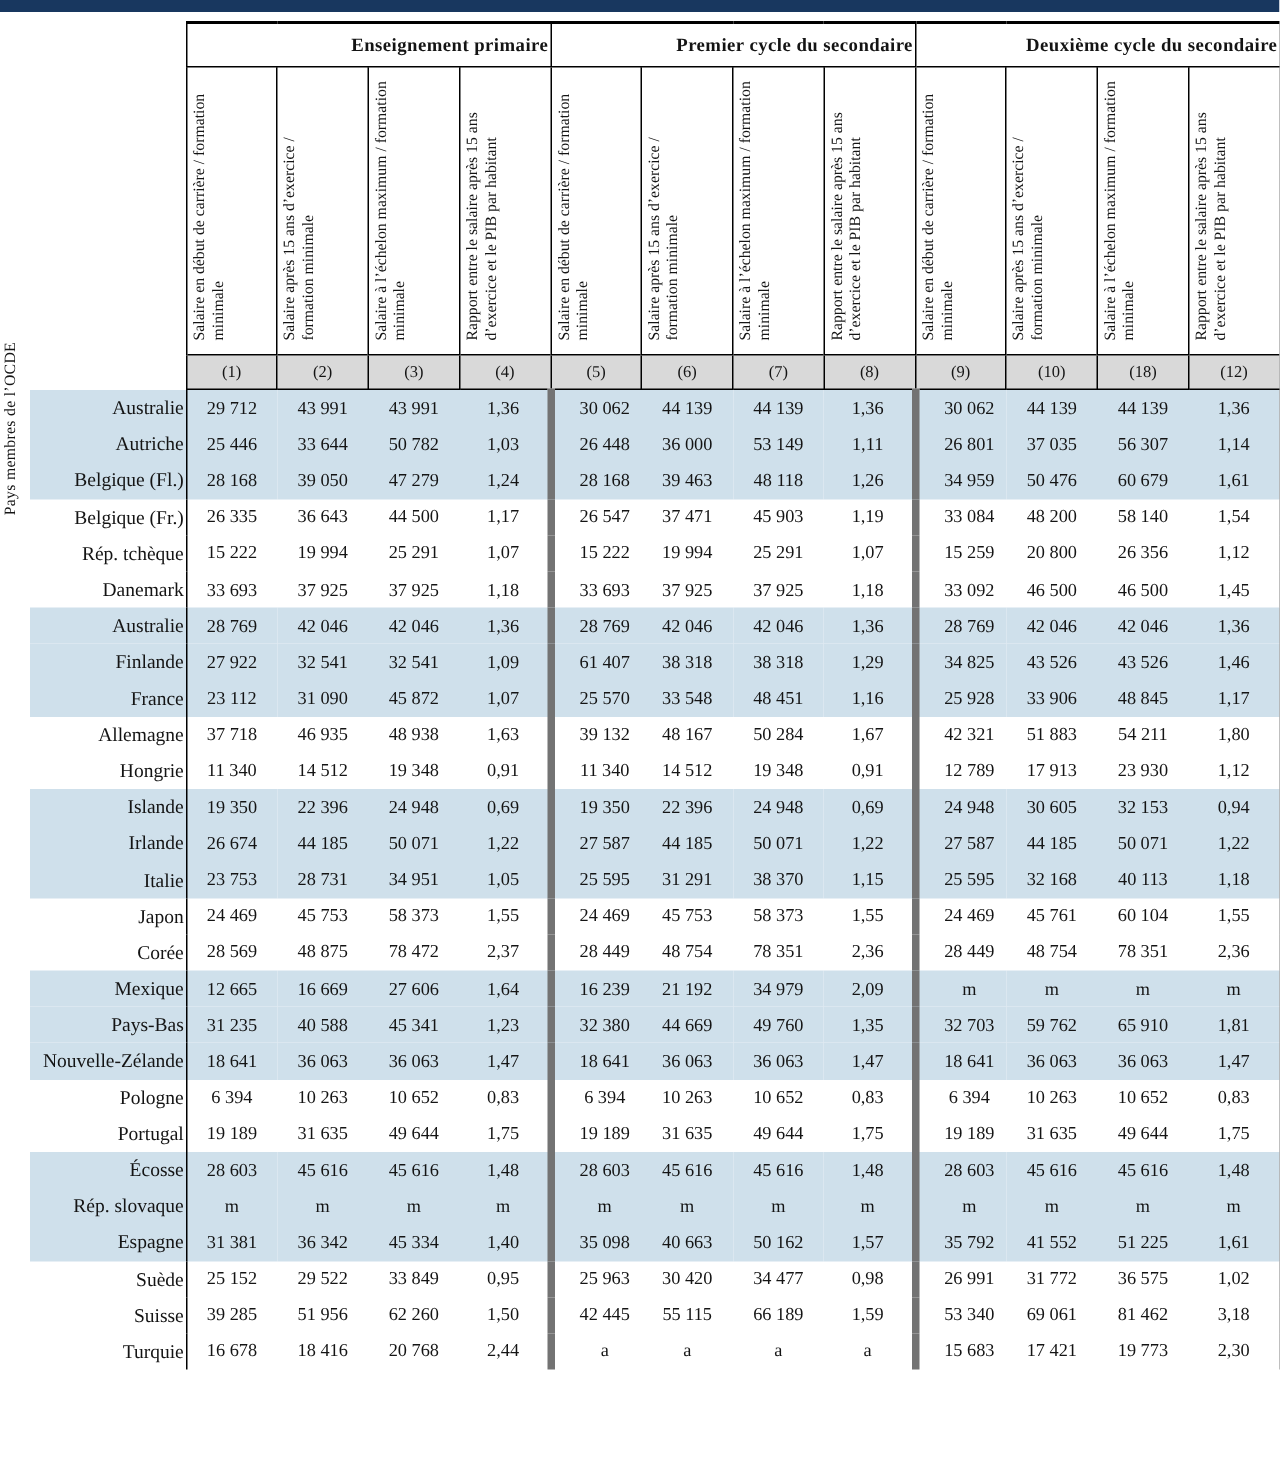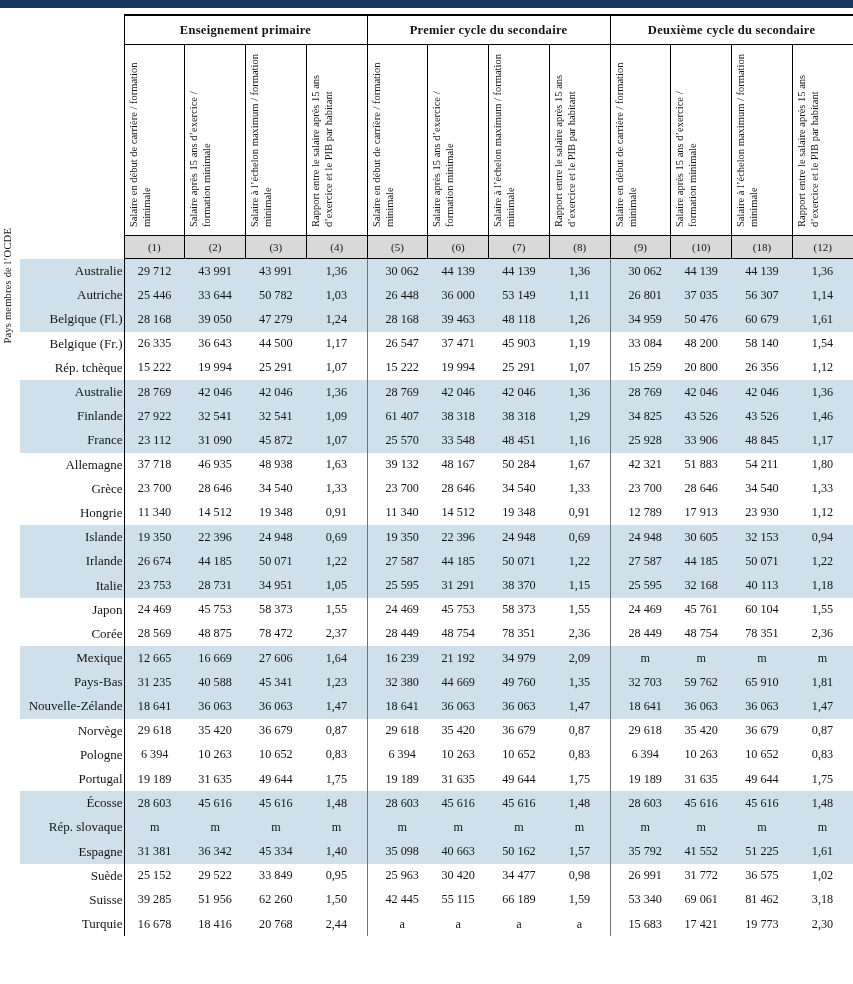--- a/index.html
+++ b/index.html
@@ -4,30 +4,30 @@
 <style>
   html,body{margin:0;padding:0;}
   body{width:853px;height:984px;background:#fff;font-family:"Liberation Serif",serif;color:#141414;}
   .page{position:relative;width:853px;height:984px;overflow:hidden;background:#fff;}
   .topbar{position:absolute;top:0;left:0;width:100%;height:8px;background:#18375f;}
   .side-label{position:absolute;left:2px;top:228px;writing-mode:vertical-rl;transform:rotate(180deg);font-size:10.5px;white-space:nowrap;letter-spacing:.2px;}
   table.salary-table{position:absolute;top:14px;left:20px;width:833px;border-collapse:collapse;table-layout:fixed;}
   col.c-country{width:104px;}
   col.c-data{width:60.75px;}
   th.stub{background:#fff;border:none;}
-  th.group-th{border-top:2px solid #000;border-bottom:1px solid #000;border-left:1px solid #000;font-weight:bold;font-size:12.5px;text-align:center;height:24px;letter-spacing:.3px;padding:2px 1px;}
+  th.group-th{border-top:2px solid #000;border-bottom:1px solid #000;border-left:1px solid #000;font-weight:bold;font-size:12.5px;text-align:right;height:24px;letter-spacing:.3px;padding:2px 1px;}
   .edge-r{border-right:1px solid #000;margin-top:20px;}
   th.rot{border-left:1px solid #000;height:186px;vertical-align:bottom;text-align:left;padding:0;font-weight:normal;}
   th.rot .v{display:inline-block;writing-mode:vertical-rl;transform:rotate(180deg);font-size:10.5px;line-height:1.2;padding:4px 3px;text-align:left;max-height:182px;}
   th.num-th{border:1px solid #000;background:#d9d9d9;font-size:11px;font-weight:normal;text-align:center;height:20px;}
   tbody td{height:22.2px;}
   td.country{font-size:13px;text-align:right;padding-left:6px;border-right:1px solid #000;white-space:nowrap;}
   td.val{font-size:12.2px;text-align:center;}
   tbody tr.shaded td{background:#cfe0eb;}
-  td.gb{border-left:1px solid #737373;padding-left:10px;}
+  td.gb{border-left:5px solid #737373;padding-left:10px;}
 </style>
 </head>
 <body>
 
 <div class="page">
   <div class="topbar"></div>
   <div class="side-label">Pays membres de l’OCDE</div>
   <table class="salary-table">
     <colgroup>
       <col class="c-country">
@@ -151,20 +151,35 @@
           <td class="val">1,07</td>
           <td class="val gb">15 222</td>
           <td class="val">19 994</td>
           <td class="val">25 291</td>
           <td class="val">1,07</td>
           <td class="val gb">15 259</td>
           <td class="val">20 800</td>
           <td class="val">26 356</td>
           <td class="val edge-r">1,12</td>
         </tr>
+        <tr>
+          <td class="country">Danemark</td>
+          <td class="val">33 693</td>
+          <td class="val">37 925</td>
+          <td class="val">37 925</td>
+          <td class="val">1,18</td>
+          <td class="val gb">33 693</td>
+          <td class="val">37 925</td>
+          <td class="val">37 925</td>
+          <td class="val">1,18</td>
+          <td class="val gb">33 092</td>
+          <td class="val">46 500</td>
+          <td class="val">46 500</td>
+          <td class="val edge-r">1,45</td>
+        </tr>
         <tr class="shaded">
           <td class="country">Australie</td>
           <td class="val">28 769</td>
           <td class="val">42 046</td>
           <td class="val">42 046</td>
           <td class="val">1,36</td>
           <td class="val gb">28 769</td>
           <td class="val">42 046</td>
           <td class="val">42 046</td>
           <td class="val">1,36</td>
@@ -212,35 +227,20 @@
           <td class="val gb">39 132</td>
           <td class="val">48 167</td>
           <td class="val">50 284</td>
           <td class="val">1,67</td>
           <td class="val gb">42 321</td>
           <td class="val">51 883</td>
           <td class="val">54 211</td>
           <td class="val edge-r">1,80</td>
         </tr>
         <tr>
-          <td class="country">Grèce</td>
-          <td class="val">23 700</td>
-          <td class="val">28 646</td>
-          <td class="val">34 540</td>
-          <td class="val">1,33</td>
-          <td class="val gb">23 700</td>
-          <td class="val">28 646</td>
-          <td class="val">34 540</td>
-          <td class="val">1,33</td>
-          <td class="val gb">23 700</td>
-          <td class="val">28 646</td>
-          <td class="val">34 540</td>
-          <td class="val edge-r">1,33</td>
-        </tr>
-        <tr>
           <td class="country">Hongrie</td>
           <td class="val">11 340</td>
           <td class="val">14 512</td>
           <td class="val">19 348</td>
           <td class="val">0,91</td>
           <td class="val gb">11 340</td>
           <td class="val">14 512</td>
           <td class="val">19 348</td>
           <td class="val">0,91</td>
           <td class="val gb">12 789</td>
@@ -362,35 +362,20 @@
           <td class="val gb">18 641</td>
           <td class="val">36 063</td>
           <td class="val">36 063</td>
           <td class="val">1,47</td>
           <td class="val gb">18 641</td>
           <td class="val">36 063</td>
           <td class="val">36 063</td>
           <td class="val edge-r">1,47</td>
         </tr>
         <tr>
-          <td class="country">Norvège</td>
-          <td class="val">29 618</td>
-          <td class="val">35 420</td>
-          <td class="val">36 679</td>
-          <td class="val">0,87</td>
-          <td class="val gb">29 618</td>
-          <td class="val">35 420</td>
-          <td class="val">36 679</td>
-          <td class="val">0,87</td>
-          <td class="val gb">29 618</td>
-          <td class="val">35 420</td>
-          <td class="val">36 679</td>
-          <td class="val edge-r">0,87</td>
-        </tr>
-        <tr>
           <td class="country">Pologne</td>
           <td class="val">6 394</td>
           <td class="val">10 263</td>
           <td class="val">10 652</td>
           <td class="val">0,83</td>
           <td class="val gb">6 394</td>
           <td class="val">10 263</td>
           <td class="val">10 652</td>
           <td class="val">0,83</td>
           <td class="val gb">6 394</td>

